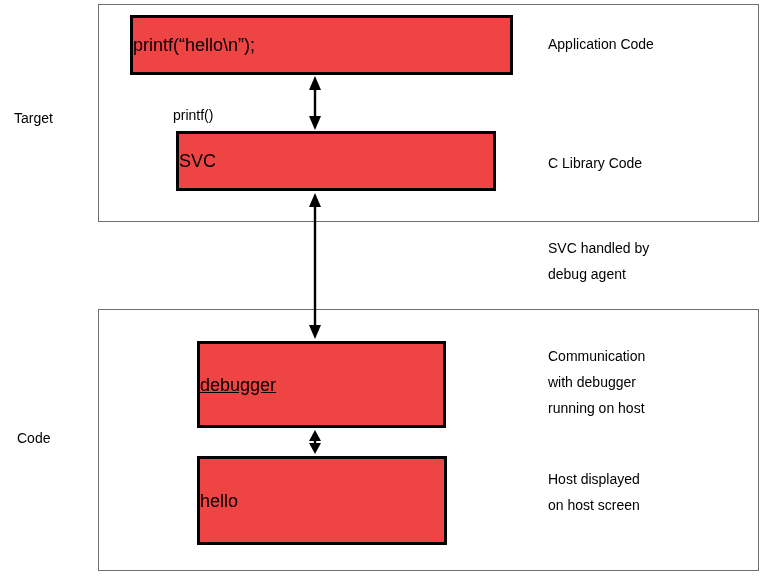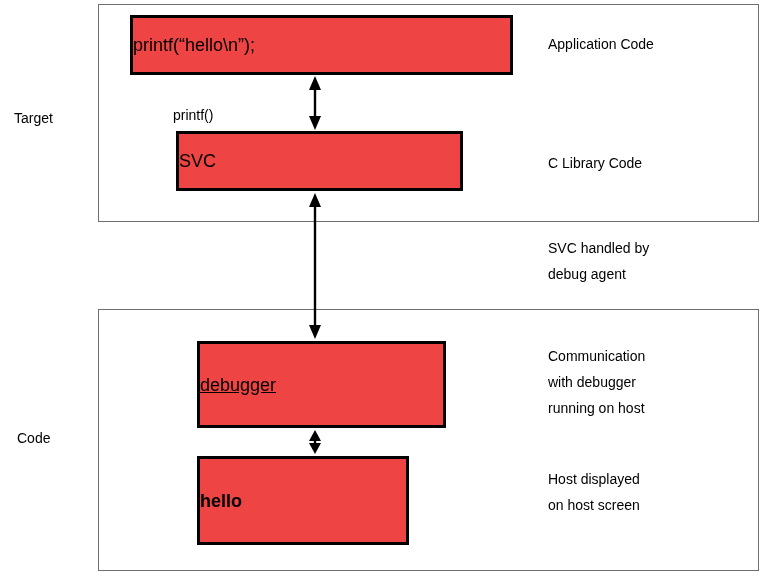--- a/index.html
+++ b/index.html
@@ -30,23 +30,23 @@
     border: 3px solid #000000;
     background: #ef4444;
     display: flex;
     align-items: center;
     justify-content: flex-start;
     font-size: 18px;
     line-height: 1;
     white-space: nowrap;
   }
   .box.app  { left: 130px; top: 15px;  width: 383px; height: 60px; }
-  .box.svc  { left: 176px; top: 131px; width: 287px; height: 60px; }
+  .box.svc  { left: 176px; top: 131px; width: 320px; height: 60px; }
   .box.dbg  { left: 197px; top: 341px; width: 249px; height: 87px; text-decoration: underline; }
-  .box.hello{ left: 197px; top: 456px; width: 212px; height: 89px; font-weight: bold; }
+  .box.hello{ left: 197px; top: 456px; width: 250px; height: 89px; }
 
   
   .lbl {
     position: absolute;
     font-size: 14px;
     line-height: 26px;
     white-space: pre-line;
   }
   .lbl.target-lbl { left: 14px;  top: 105px;  }
   .lbl.host-lbl   { left: 17px;  top: 425px; }

